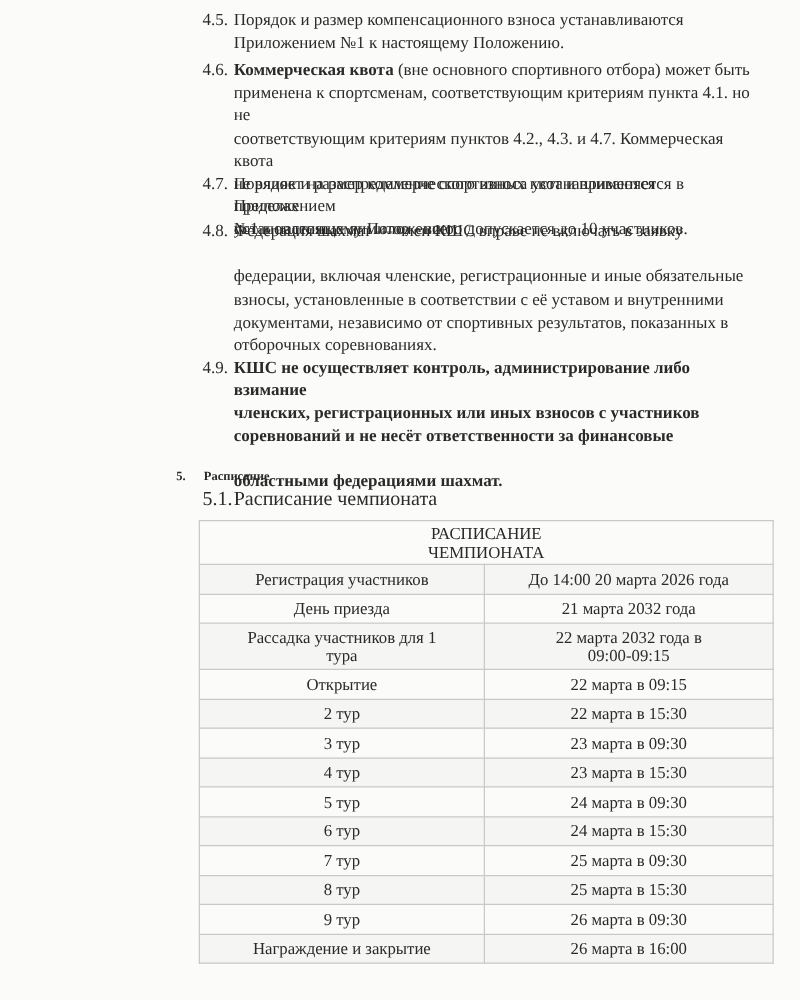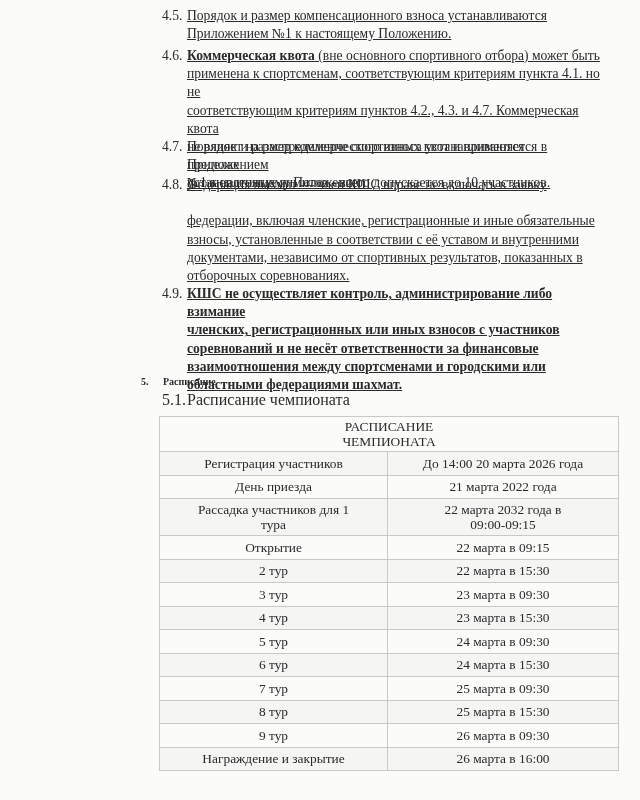--- a/index.html
+++ b/index.html
@@ -9,21 +9,21 @@
     font-family: "Liberation Serif", "DejaVu Serif", serif;
     color: #2a2a2a;
     position: relative;
   }
   .page { position: absolute; left: 0; top: 0; width: 640px; height: 604px; margin-left: 44px; }
   .item {
     position: absolute; left: 118px; width: 440px;
     font-size: 13.6px; line-height: 18.2px;
   }
   .item .num { position: absolute; left: 0; top: 0; }
-  .item .body { margin-left: 25px; display: block; text-decoration: underline; }
+  .item .body { margin-left: 25px; display: block; }
   .bold { font-weight: bold; }
   .section {
     position: absolute; left: 97px; top: 373px;
     font-size: 10px; line-height: 18px; font-weight: bold;
   }
   .section .num { display: inline-block; width: 22px; }
   .subsection {
     position: absolute; left: 118px; top: 391px;
     font-size: 16px; line-height: 18px;
   }
@@ -87,21 +87,21 @@
       <span>отборочных соревнованиях.</span>
     </span>
   </div>
 
   <div class="item bold" style="top:285px">
     <span class="num" style="font-weight:normal">4.9.</span>
     <span class="body">
       <span>КШС не осуществляет контроль, администрирование либо взимание</span><br>
       <span>членских, регистрационных или иных взносов с участников</span><br>
       <span>соревнований и не несёт ответственности за финансовые</span><br>
-      <span>взаимоотношения между спортсменами и городскими или</span><br>
+      <br>
       <span>областными федерациями шахмат.</span>
     </span>
   </div>
 
   <div class="section">
     <span class="num">5.</span><span>Расписание</span>
   </div>
   <div class="subsection">
     <span class="num">5.1.</span><span>Расписание чемпионата</span>
   </div>
@@ -113,21 +113,21 @@
         <span>РАСПИСАНИЕ</span><br>
         <span>ЧЕМПИОНАТА</span>
       </td>
     </tr>
     <tr class="r">
       <td class="c1">Регистрация участников</td>
       <td>До 14:00 20 марта 2026 года</td>
     </tr>
     <tr class="r">
       <td class="c1">День приезда</td>
-      <td>21 марта 2022 года</td>
+      <td>21 марта 2032 года</td>
     </tr>
     <tr class="tall">
       <td class="c1">
         <span>Рассадка участников для 1</span><br>
         <span>тура</span>
       </td>
       <td>
         <span>22 марта 2032 года в</span><br>
         <span>09:00-09:15</span>
       </td>

